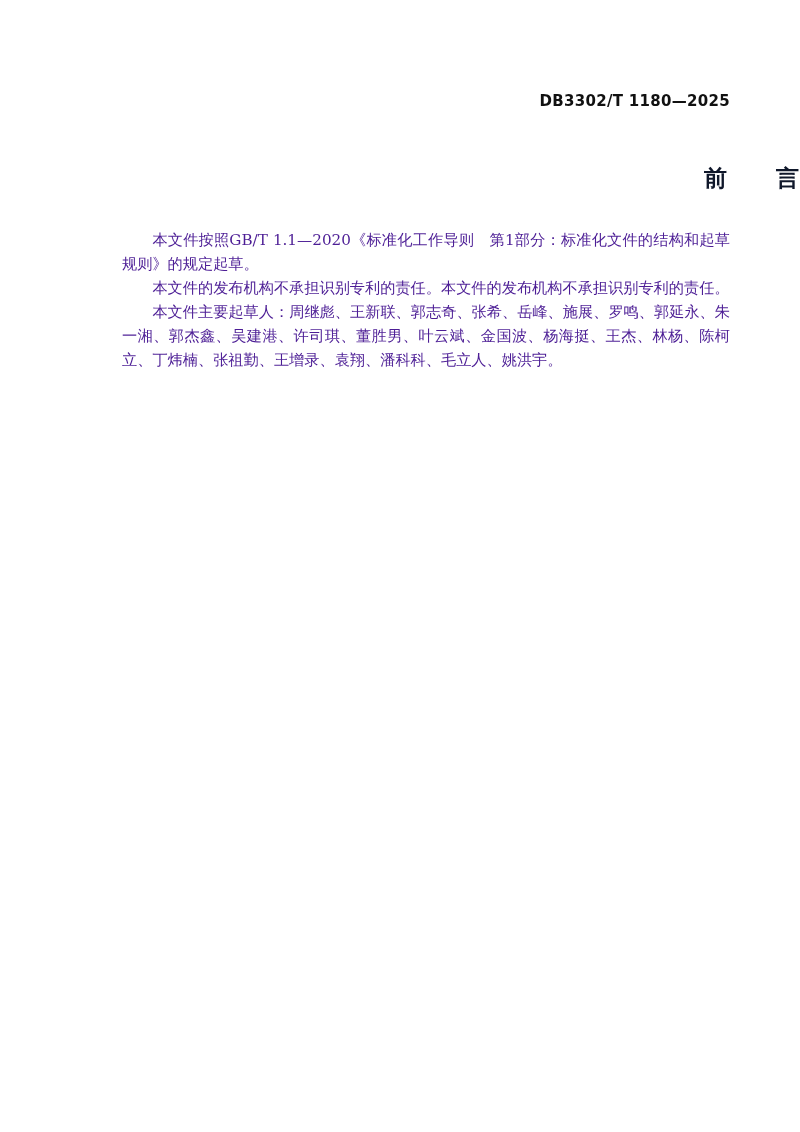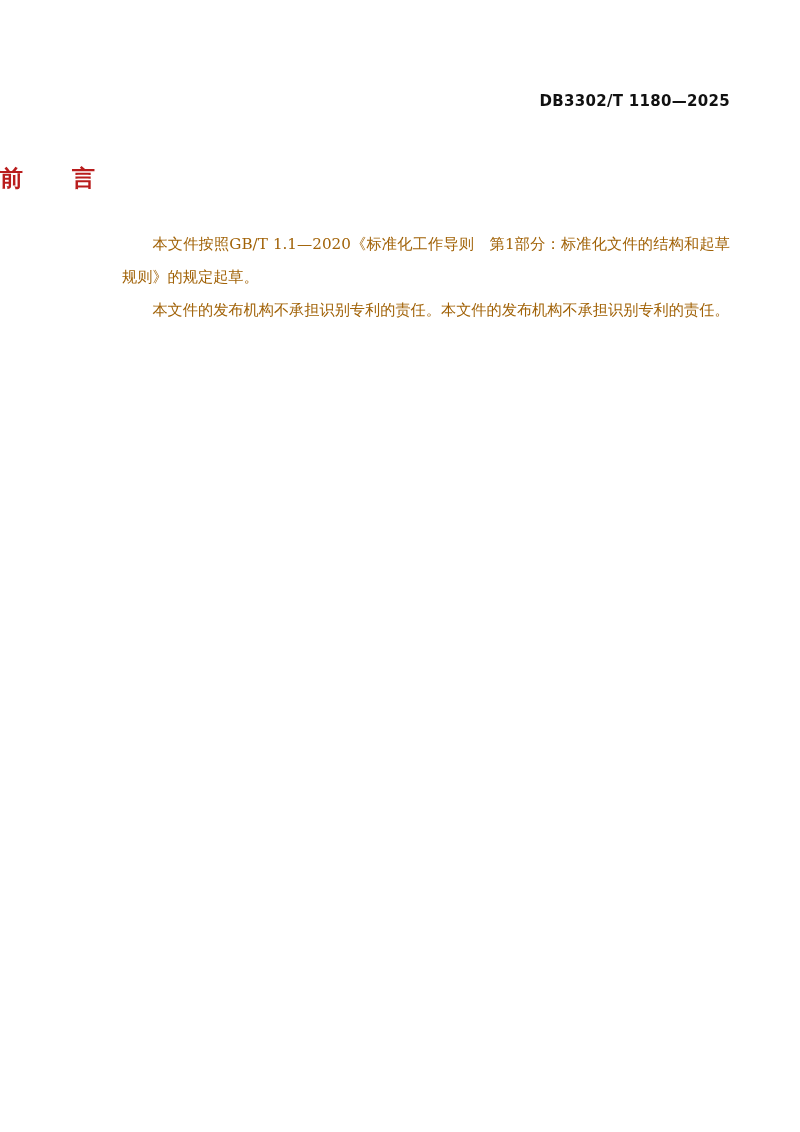--- a/index.html
+++ b/index.html
@@ -33,39 +33,39 @@
     letter-spacing: 0.3px;
     color: #111;
   }
 
   
   .doc-title {
     position: absolute;
     top: 163px;
     left: 0;
     width: 800px;
-    text-align: left;
+    text-align: right;
     font-family: "DejaVu Sans", "Liberation Sans", sans-serif;
     font-weight: bold;
     font-size: 23px;
     letter-spacing: 1px;
-    color: #b91c1c;
+    color: #0f172a;
   }
 
   
   .doc-body {
     position: absolute;
     top: 228px;
     left: 122px;
     width: 608px;
     font-size: 15.2px;
-    line-height: 33px;
+    line-height: 24px;
     text-align: justify;
     text-justify: inter-ideograph;
-    color: #a16207;
+    color: #4c1d95;
   }
   .para {
     margin: 0;
     text-indent: 2em;
     text-align: justify;
     text-justify: inter-ideograph;
     word-break: break-all;
   }
 
   
@@ -85,17 +85,18 @@
 
 <div class="page">
 
   <div class="doc-header">DB3302/T 1180—2025</div>
 
   <div class="doc-title">前　　言</div>
 
   <div class="doc-body">
     <p class="para">本文件按照GB/T 1.1—2020《标准化工作导则　第1部分：标准化文件的结构和起草规则》的规定起草。</p>
     <p class="para">本文件的发布机构不承担识别专利的责任。本文件的发布机构不承担识别专利的责任。</p>
+    <p class="para">本文件主要起草人：周继彪、王新联、郭志奇、张希、岳峰、施展、罗鸣、郭延永、朱一湘、郭杰鑫、吴建港、许司琪、董胜男、叶云斌、金国波、杨海挺、王杰、林杨、陈柯立、丁炜楠、张祖勤、王增录、袁翔、潘科科、毛立人、姚洪宇。</p>
   </div>
 
   <div class="page-number">II</div>
 
 </div>
 
 </body></html>

